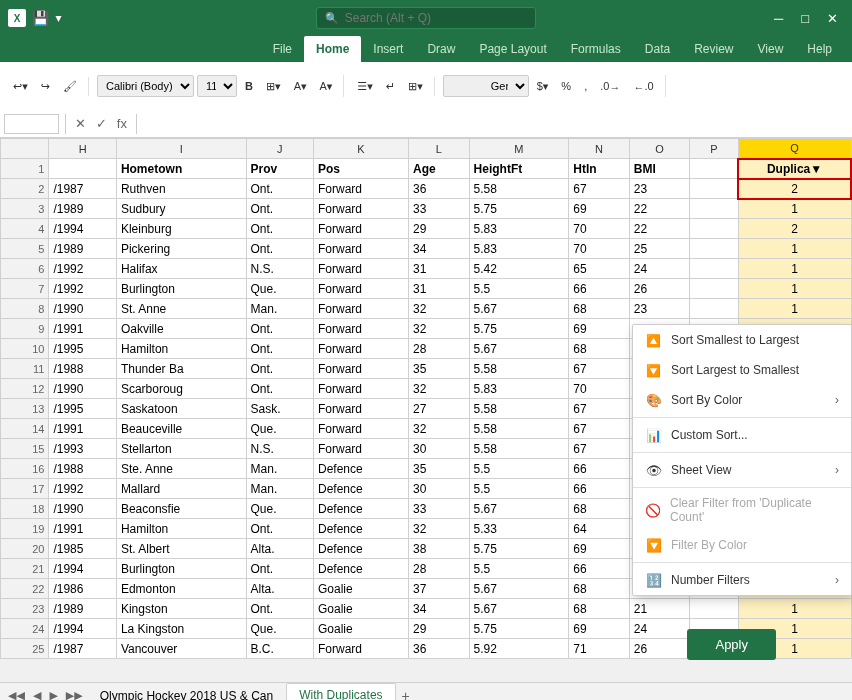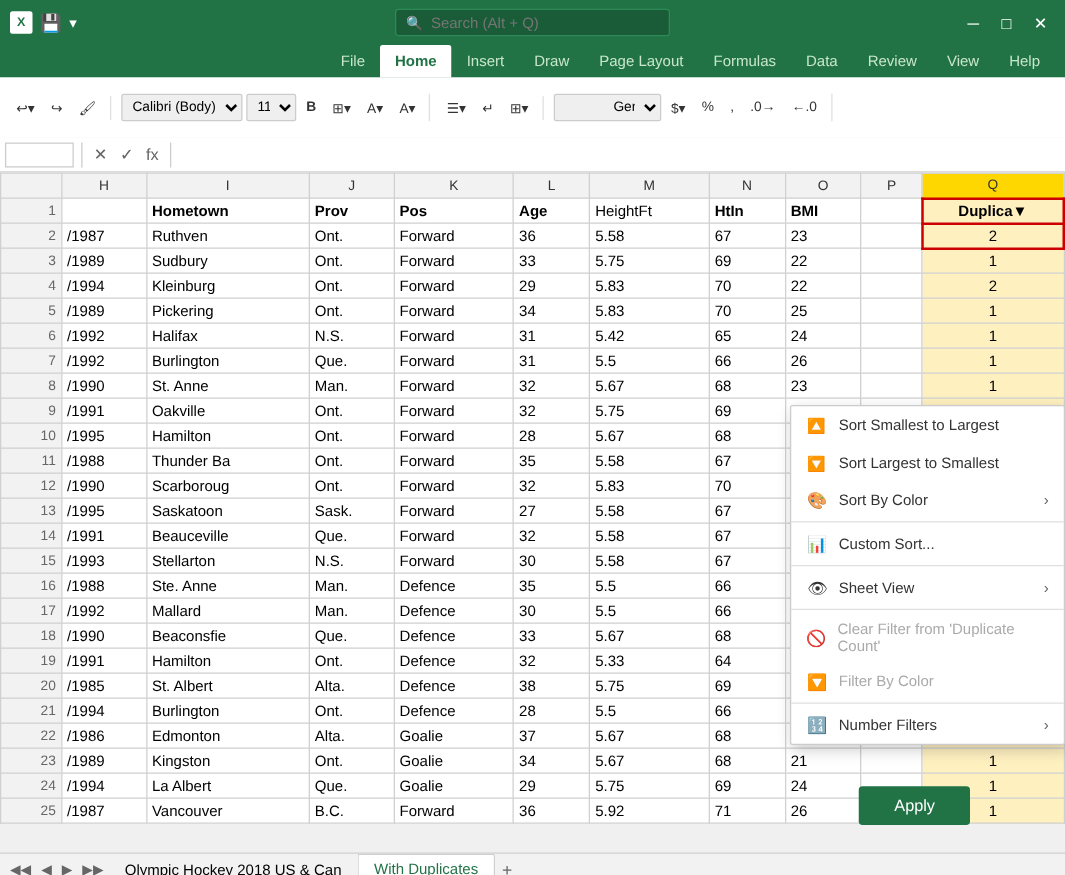--- a/index.html
+++ b/index.html
@@ -370,21 +370,21 @@
           <th class="col-p">P</th>
           <th class="col-q selected-header">Q</th>
         </tr>
         <tr>
           <th class="row-header">1</th>
           <td class="col-h"></td>
           <td class="col-i" style="font-weight:600;">Hometown</td>
           <td class="col-j" style="font-weight:600;">Prov</td>
           <td class="col-k" style="font-weight:600;">Pos</td>
           <td class="col-l" style="font-weight:600;">Age</td>
-          <td class="col-m" style="font-weight:400;">HeightFt</td>
+          <td class="col-m" style="font-weight:700;">HeightFt</td>
           <td class="col-n" style="font-weight:600;">HtIn</td>
           <td class="col-o" style="font-weight:600;">BMI</td>
           <td class="col-p"></td>
           <td class="col-q highlighted-cell selected-cell" style="font-weight:600;background:#fff0c0;border:2px solid #c00;">Duplica▼</td>
         </tr>
       </thead>
       <tbody id="sheet-body">
       <tr>
       <td class="row-header">2</td>
       <td class="col-h">/1987</td>
@@ -667,21 +667,21 @@
       <td class="col-l">34</td>
       <td class="col-m">5.67</td>
       <td class="col-n">68</td>
       <td class="col-o">21</td>
       <td class="col-p"></td>
       <td class="col-q selected-cell" style="background:#fff0c0;">1</td>
     </tr>
           <tr>
       <td class="row-header">24</td>
       <td class="col-h">/1994</td>
-      <td class="col-i">La Albert</td>
+      <td class="col-i">La Kingston</td>
       <td class="col-j">Que.</td>
       <td class="col-k">Goalie</td>
       <td class="col-l">29</td>
       <td class="col-m">5.75</td>
       <td class="col-n">69</td>
       <td class="col-o">24</td>
       <td class="col-p"></td>
       <td class="col-q selected-cell" style="background:#fff0c0;">1</td>
     </tr>
           <tr>

